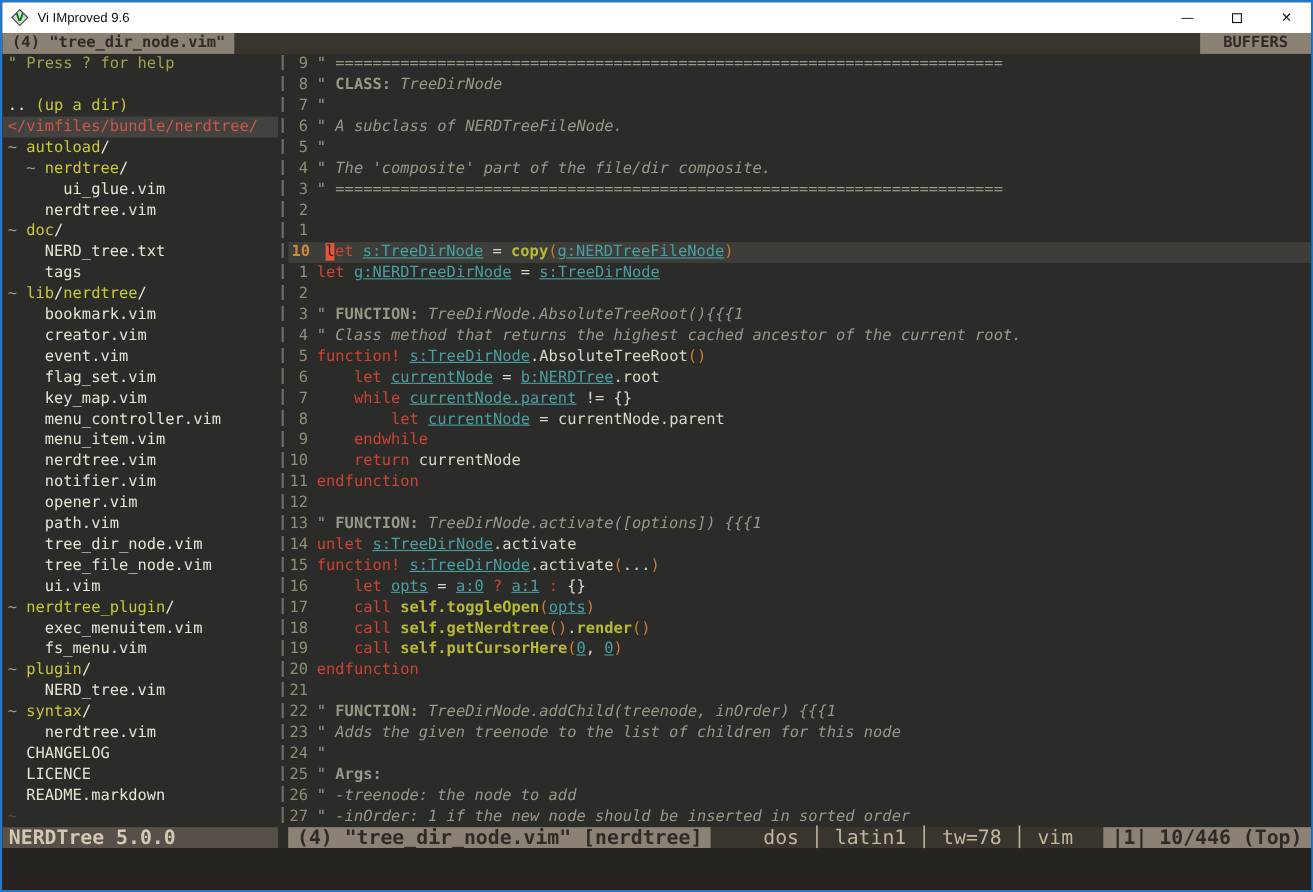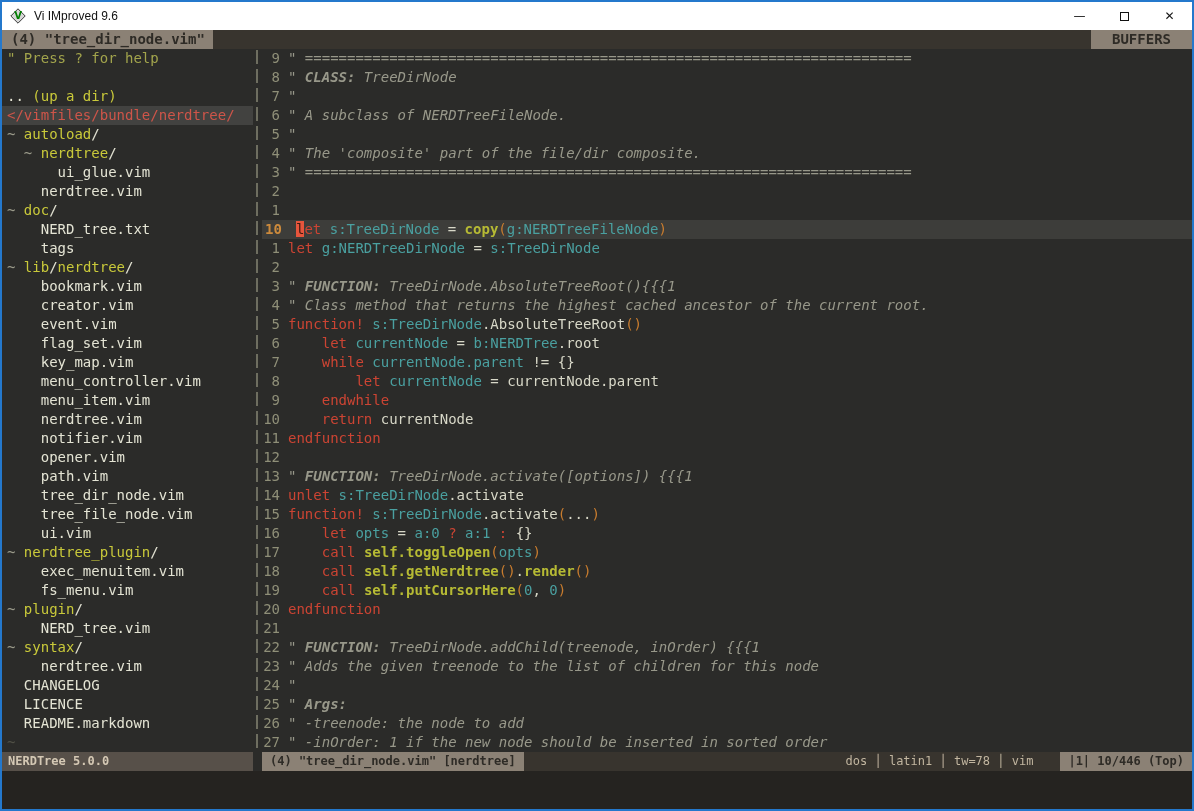--- a/index.html
+++ b/index.html
@@ -74,39 +74,39 @@
   }
   .cursorline .ln {
     text-align:left; padding-left:3px; padding-right:0; width:34px;
     color:var(--linenrCur); font-weight:bold;
   }
   .codetext { flex:1; }
 
   
   .tk-t  { color:var(--fg); }
   .tk-c  { color:var(--comment); font-style:italic; }
-  .tk-cb { color:var(--comment); font-style:italic; font-weight:bold; }
+  .tk-cb { color:var(--comment); font-weight:bold; }
   .tk-k  { color:var(--keyword); }
-  .tk-id { color:var(--ident); }
+  .tk-id { color:var(--ident);text-decoration:underline; }
   .tk-fn { color:var(--func); font-weight:bold; }
   .tk-p  { color:var(--paren); }
   .tk-X  { color:var(--cursorFg); background:var(--cursorBg); }
   
   .tk-help  { color:var(--help); }
   .tk-dir   { color:var(--dir); font-weight:normal; }
   .tk-file  { color:var(--file); }
   .tk-dim   { color:var(--dim); }
   .tk-root  { color:var(--rootRed); }
   .tk-tilde { color:var(--nontext); }
 
   
   .statusbar {
     height:19px; flex:none; background:var(--tabbarBg);
     display:flex; align-items:stretch;
-    font-size:12px; line-height:19px; white-space:pre;
+    font-size:18px; line-height:19px; white-space:pre;
   }
   .sl-left {
     width:251px; flex:none; background:var(--slLeftBg); color:var(--slLeftText);
     font-weight:bold; padding-left:6px;
   }
   .sl-gap { width:9px; flex:none; background:var(--bg); }
   .sl-buf {
     background:var(--tanBg); color:var(--tanText); font-weight:bold; padding:0 8px;
   }
   .sl-mid { flex:1; }

